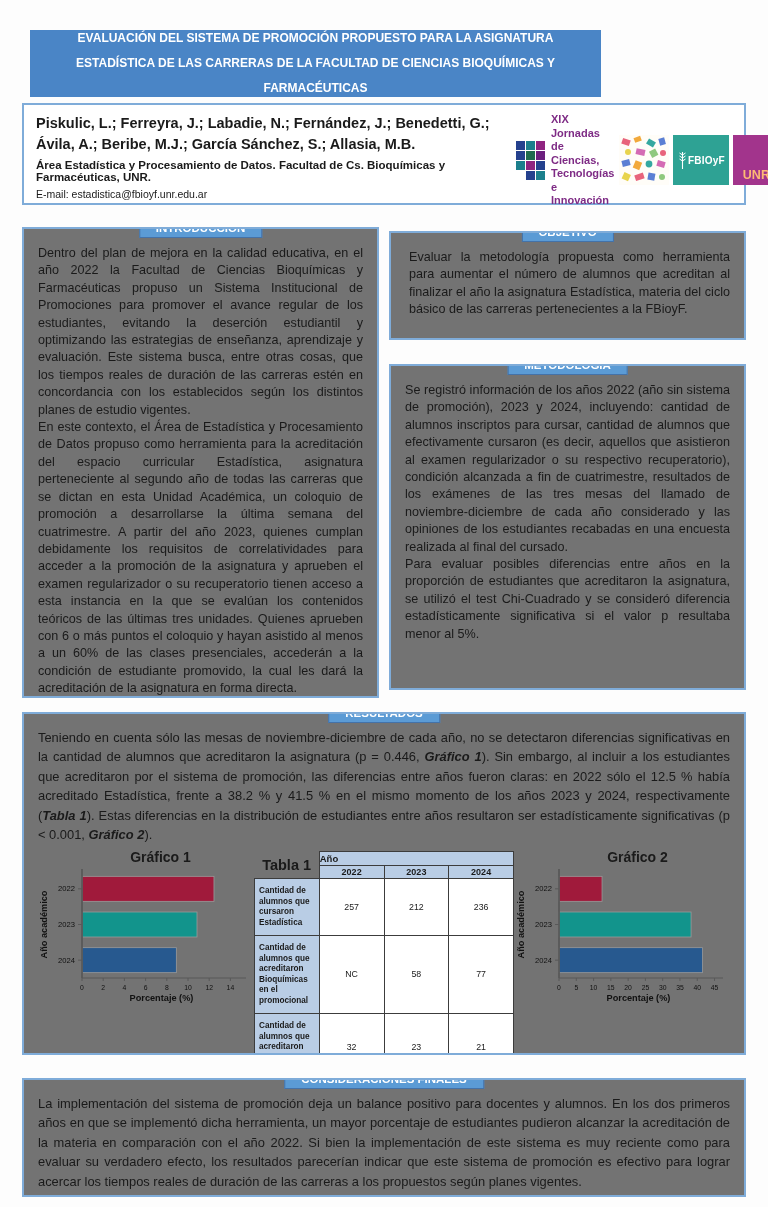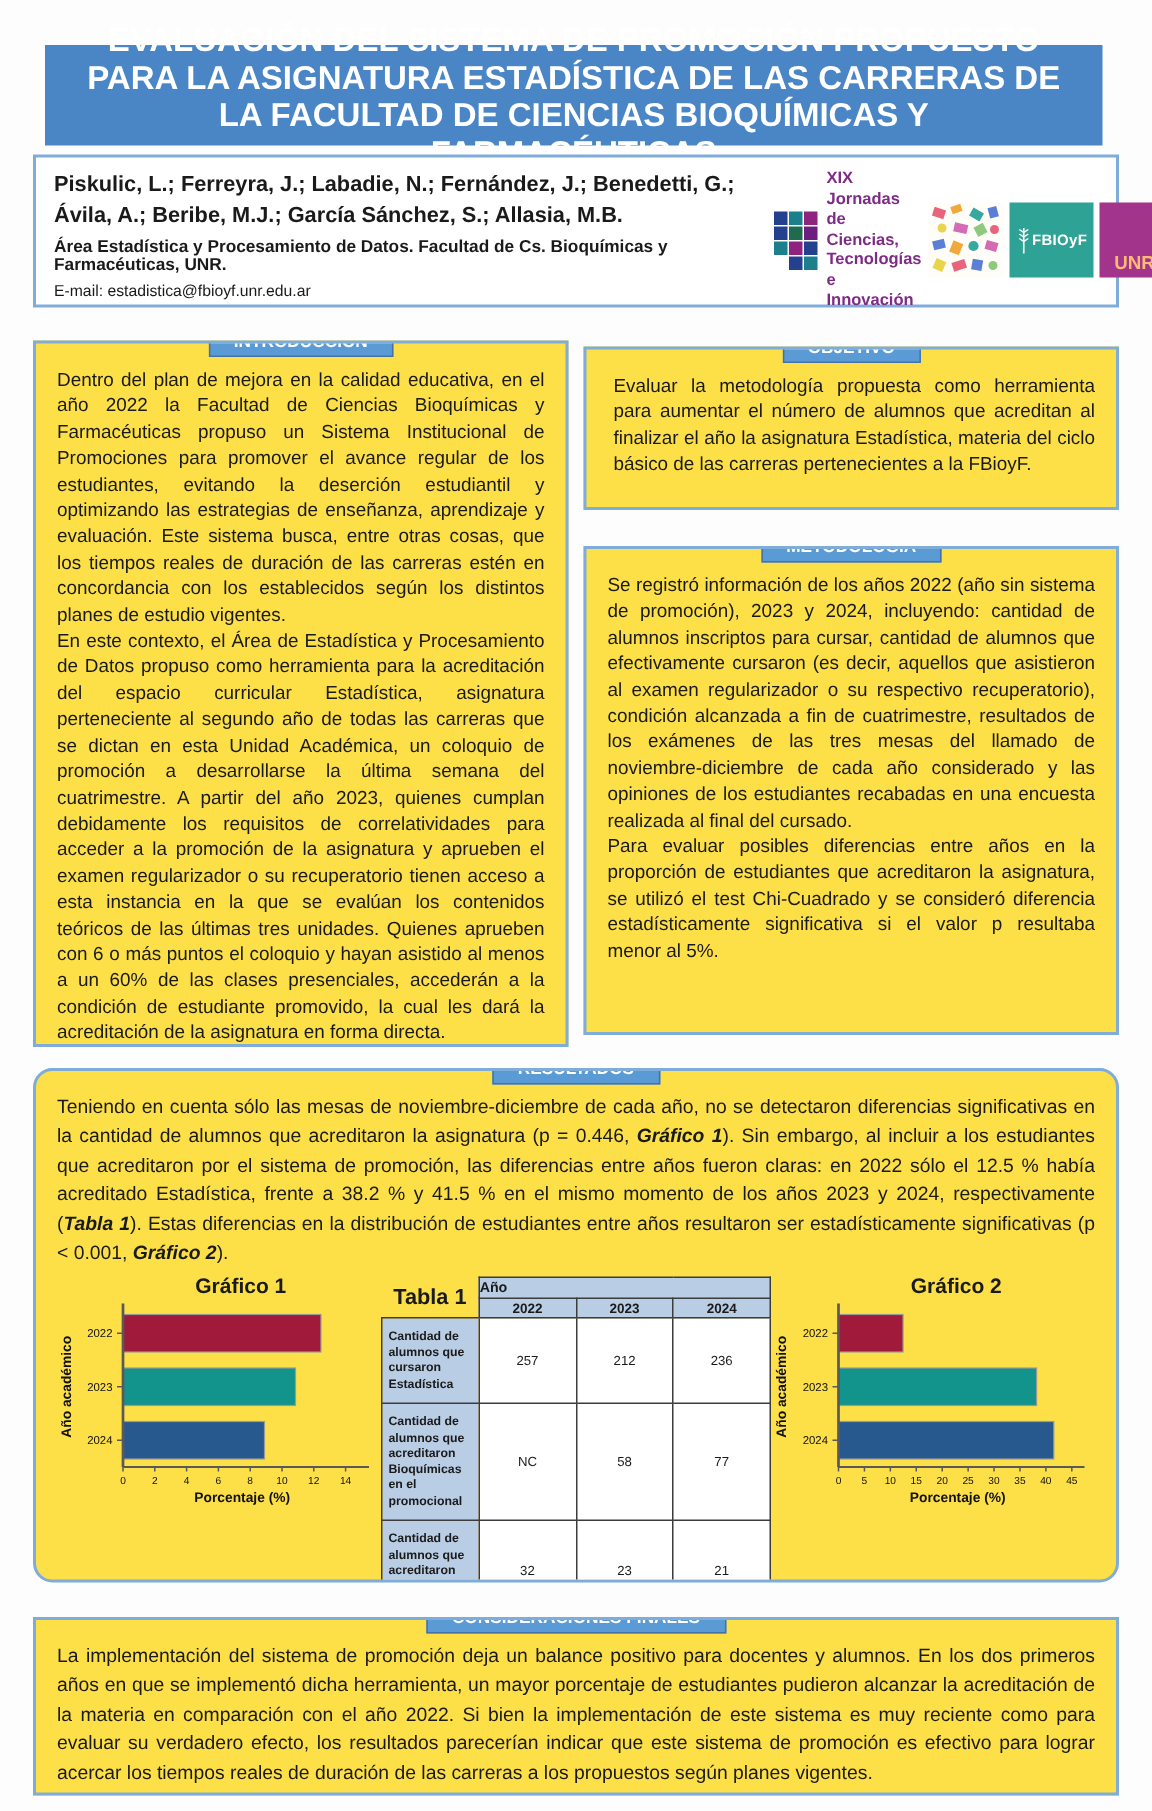--- a/index.html
+++ b/index.html
@@ -2,23 +2,23 @@
 <html><head>
 <meta charset="utf-8">
 <style>
   html,body{margin:0;padding:0;background:#ffffff;}
   .poster{
     position:relative;width:768px;height:1207px;background:#fdfdfd;
     font-family:"Liberation Sans",sans-serif;color:#1a1a1a;overflow:hidden;
   }
   
   .title-bar{
-    position:absolute;left:30px;top:30px;width:705px;height:67px;
+    position:absolute;left:30px;top:30px;width:571px;height:67px;
     background:#4a85c6;color:#ffffff;display:flex;align-items:center;justify-content:center;
-    text-align:center;font-weight:bold;font-size:22px;line-height:25px;
+    text-align:center;font-weight:bold;font-size:12px;line-height:25px;
     padding:0 28px;box-sizing:border-box;
   }
   .authors-box{
     position:absolute;left:22px;top:103px;width:724px;height:102px;
     border:2px solid #7facd9;box-sizing:border-box;background:#ffffff;
     display:flex;align-items:flex-start;padding:8px 10px 6px 12px;
   }
   .authors-left{flex:1;min-width:0;}
   .authors-line{font-weight:bold;font-size:14.5px;line-height:21px;}
   .affiliation-line{font-weight:bold;font-size:11.5px;margin-top:4px;}
@@ -31,32 +31,32 @@
   .logo-row2{display:flex;align-items:center;gap:4px;}
   .tile{box-sizing:border-box;flex:0 0 auto;}
   .confetti-tile{width:50px;height:50px;background:#fffdf8;}
   .fbioyf-tile{width:56px;height:50px;background:#2ea294;color:#fff;display:flex;align-items:center;justify-content:center;gap:1px;}
   .fbioyf-label{font-weight:bold;font-size:10px;letter-spacing:0.2px;}
   .unr-tile{width:46px;height:50px;background:#a2348c;color:#fdba74;display:flex;align-items:flex-end;justify-content:center;padding-bottom:3px;}
   .unr-label{font-weight:bold;font-size:12.5px;}
   .unr-text{color:#b53390;font-weight:bold;font-size:9px;line-height:11px;white-space:pre-line;padding-left:2px;}
   
   .box{
-    position:absolute;border:2px solid #7facd9;box-sizing:border-box;background:#fde047;
+    position:absolute;border:2px solid #7facd9;box-sizing:border-box;background:#737373;
   }
   .chip{
     position:absolute;top:-11px;left:50%;transform:translateX(-50%);
     background:#5b9bd5;border:1px solid #4472a8;color:#ffffff;font-weight:bold;
     font-size:11.5px;padding:3px 16px;white-space:nowrap;
   }
   .body-text{font-size:12.6px;line-height:17.4px;text-align:justify;}
   .box-intro{left:22px;top:227px;width:357px;height:471px;padding:16px 14px 8px 14px;overflow:hidden;}
   .box-objetivo{left:389px;top:231px;width:357px;height:109px;padding:16px 14px 8px 18px;overflow:hidden;}
   .box-metodologia{left:389px;top:364px;width:357px;height:326px;padding:16px 14px 8px 14px;overflow:hidden;}
-  .box-resultados{left:22px;top:712px;width:724px;height:343px;padding:14px 14px 8px 14px;overflow:hidden;border-radius:13px;}
+  .box-resultados{left:22px;top:712px;width:724px;height:343px;padding:14px 14px 8px 14px;overflow:hidden;}
   .box-finales{left:22px;top:1078px;width:724px;height:119px;padding:14px 14px 8px 14px;overflow:hidden;}
   .results-text{font-size:12.9px;line-height:19.4px;text-align:justify;}
   
   .charts-row{display:flex;justify-content:space-between;align-items:flex-start;margin-top:5px;}
   .chart-block{width:215px;flex:0 0 auto;}
   .chart-title{font-weight:bold;font-size:14px;text-align:center;padding-left:30px;margin-bottom:1px;}
   .table-block{width:260px;flex:0 0 auto;margin-top:2px;}
   table.t1{border-collapse:collapse;width:100%;table-layout:fixed;}
   table.t1 td,table.t1 th{border:1px solid #3c3c3c;}
   .t1-corner{border:none !important;background:transparent;text-align:center;vertical-align:middle;}

